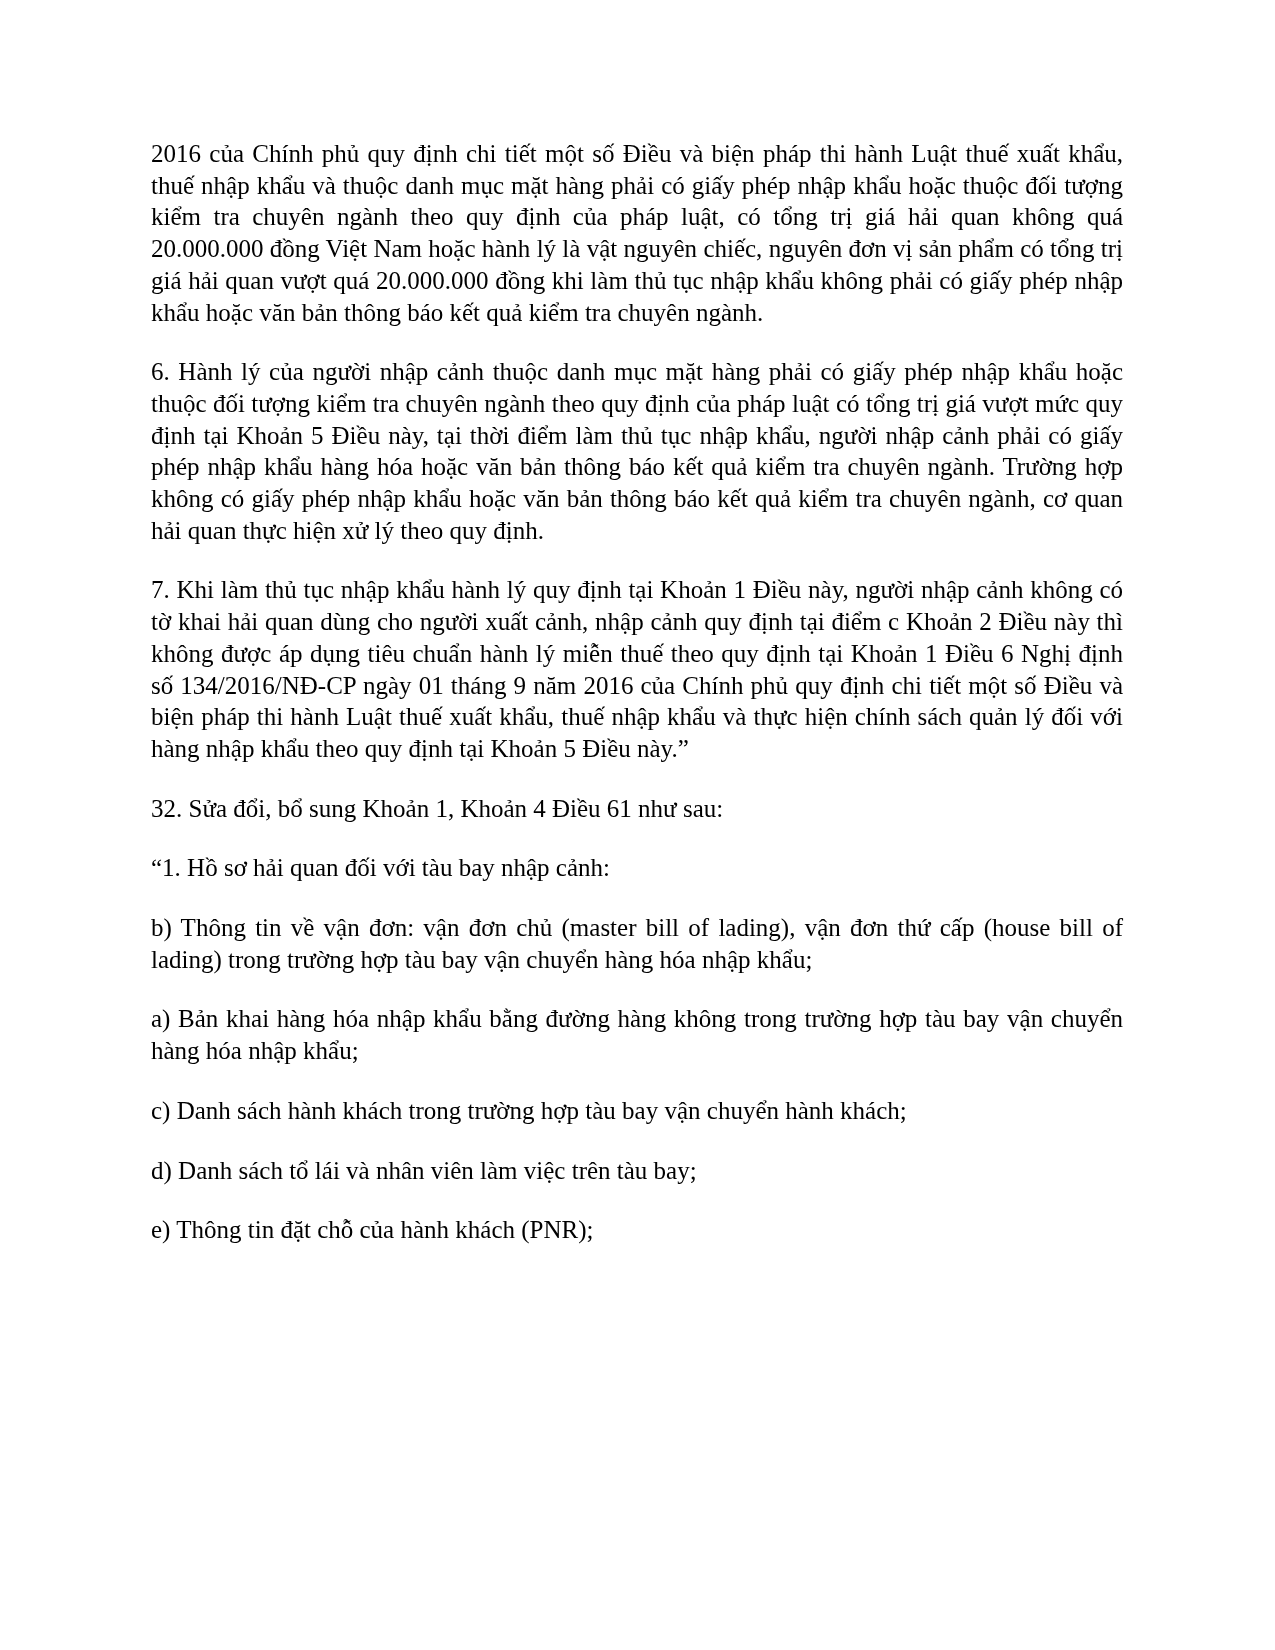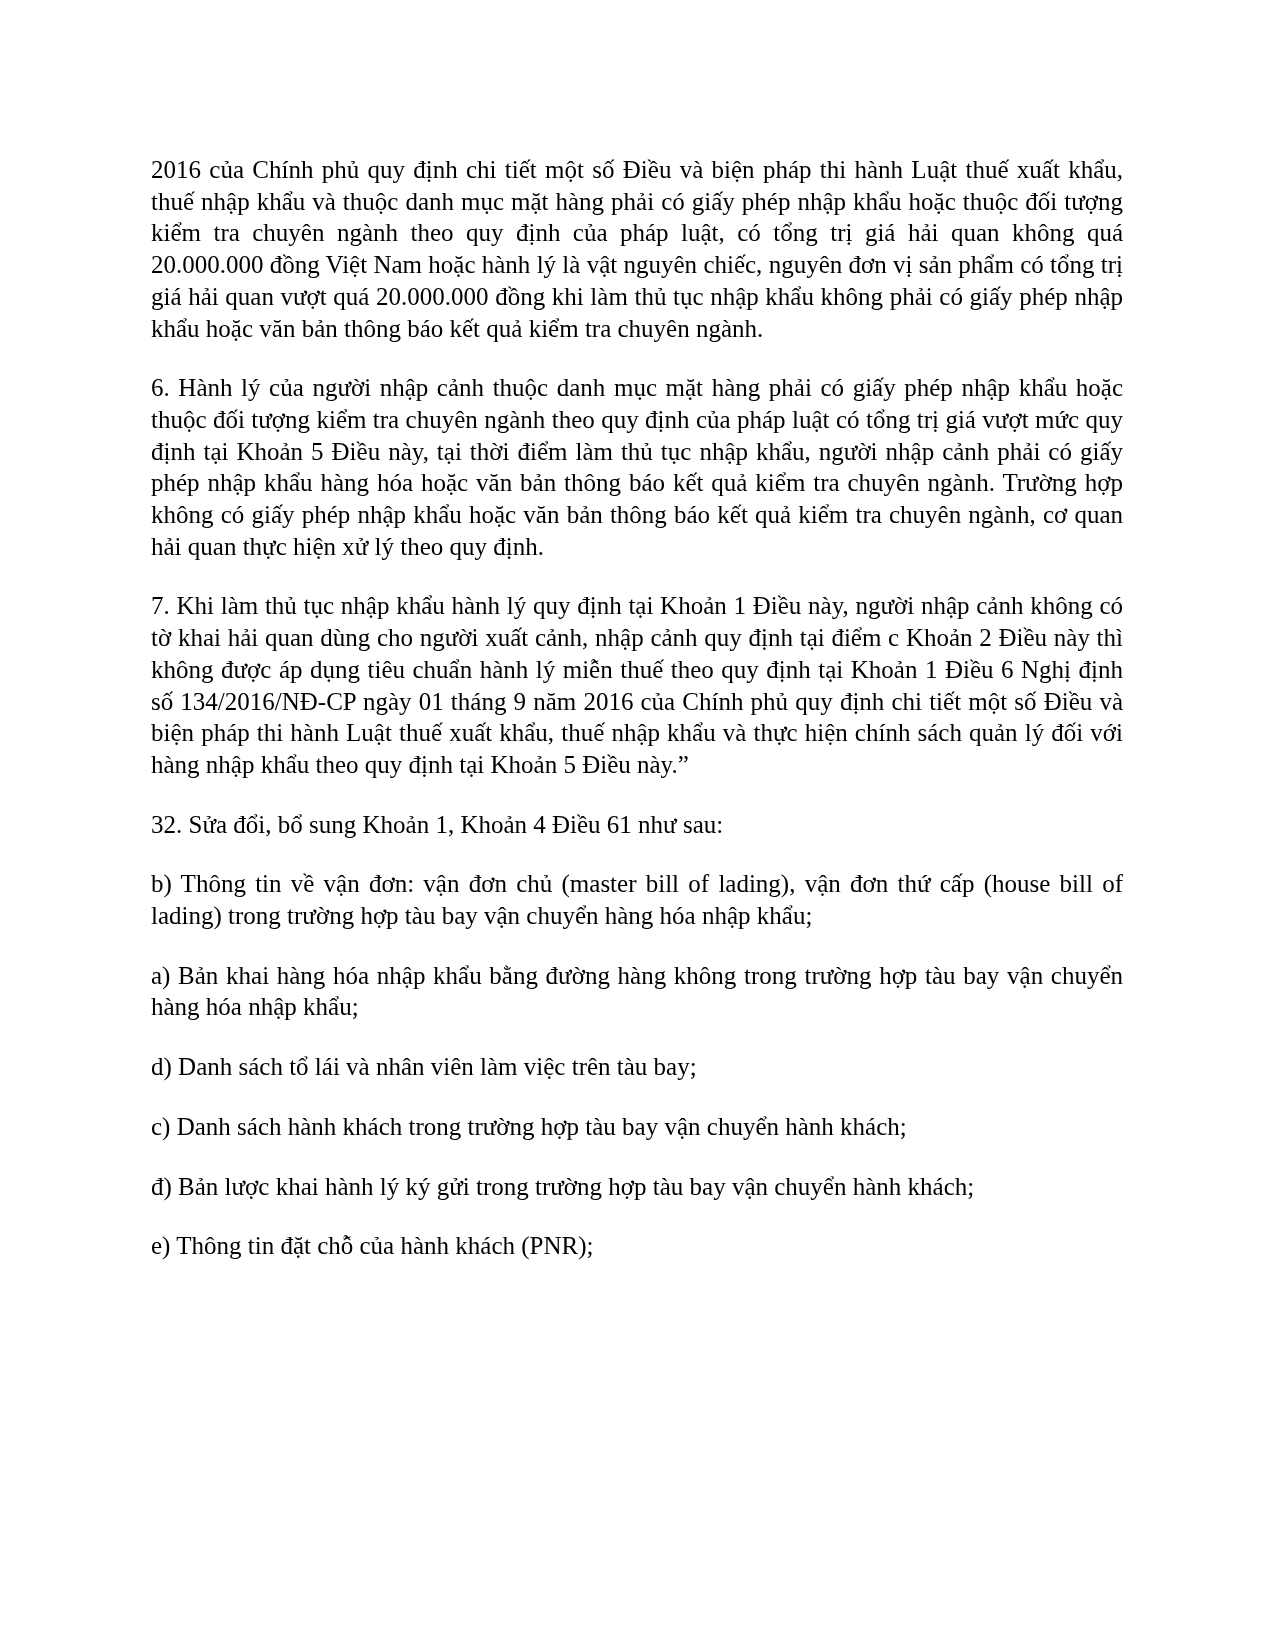--- a/index.html
+++ b/index.html
@@ -14,32 +14,32 @@
     background: #ffffff;
     box-sizing: border-box;
     padding: 138px 152px 0 151px;
     font-family: "Liberation Serif", "DejaVu Serif", serif;
     font-size: 25px;
     line-height: 31.7px;
     color: #000000;
     overflow: hidden;
   }
   .page p {
-    margin: 16px 0 28px 0;
+    margin: 0 0 28px 0;
     text-align: justify;
     font-family: Liberation Serif, serif;
   }
 </style>
 </head>
 <body>
 
 <div class="page">
   <p>2016 của Chính phủ quy định chi tiết một số Điều và biện pháp thi hành Luật thuế xuất khẩu, thuế nhập khẩu và thuộc danh mục mặt hàng phải có giấy phép nhập khẩu hoặc thuộc đối tượng kiểm tra chuyên ngành theo quy định của pháp luật, có tổng trị giá hải quan không quá 20.000.000 đồng Việt Nam hoặc hành lý là vật nguyên chiếc, nguyên đơn vị sản phẩm có tổng trị giá hải quan vượt quá 20.000.000 đồng khi làm thủ tục nhập khẩu không phải có giấy phép nhập khẩu hoặc văn bản thông báo kết quả kiểm tra chuyên ngành.</p>
   <p>6. Hành lý của người nhập cảnh thuộc danh mục mặt hàng phải có giấy phép nhập khẩu hoặc thuộc đối tượng kiểm tra chuyên ngành theo quy định của pháp luật có tổng trị giá vượt mức quy định tại Khoản 5 Điều này, tại thời điểm làm thủ tục nhập khẩu, người nhập cảnh phải có giấy phép nhập khẩu hàng hóa hoặc văn bản thông báo kết quả kiểm tra chuyên ngành. Trường hợp không có giấy phép nhập khẩu hoặc văn bản thông báo kết quả kiểm tra chuyên ngành, cơ quan hải quan thực hiện xử lý theo quy định.</p>
   <p>7. Khi làm thủ tục nhập khẩu hành lý quy định tại Khoản 1 Điều này, người nhập cảnh không có tờ khai hải quan dùng cho người xuất cảnh, nhập cảnh quy định tại điểm c Khoản 2 Điều này thì không được áp dụng tiêu chuẩn hành lý miễn thuế theo quy định tại Khoản 1 Điều 6 Nghị định số 134/2016/NĐ-CP ngày 01 tháng 9 năm 2016 của Chính phủ quy định chi tiết một số Điều và biện pháp thi hành Luật thuế xuất khẩu, thuế nhập khẩu và thực hiện chính sách quản lý đối với hàng nhập khẩu theo quy định tại Khoản 5 Điều này.”</p>
   <p>32. Sửa đổi, bổ sung Khoản 1, Khoản 4 Điều 61 như sau:</p>
+  <p>“1. Hồ sơ hải quan đối với tàu bay nhập cảnh:</p>
   <p>b) Thông tin về vận đơn: vận đơn chủ (master bill of lading), vận đơn thứ cấp (house bill of lading) trong trường hợp tàu bay vận chuyển hàng hóa nhập khẩu;</p>
   <p>a) Bản khai hàng hóa nhập khẩu bằng đường hàng không trong trường hợp tàu bay vận chuyển hàng hóa nhập khẩu;</p>
+  <p>c) Danh sách hành khách trong trường hợp tàu bay vận chuyển hành khách;</p>
   <p>d) Danh sách tổ lái và nhân viên làm việc trên tàu bay;</p>
-  <p>c) Danh sách hành khách trong trường hợp tàu bay vận chuyển hành khách;</p>
-  <p>đ) Bản lược khai hành lý ký gửi trong trường hợp tàu bay vận chuyển hành khách;</p>
   <p>e) Thông tin đặt chỗ của hành khách (PNR);</p>
 </div>
 
 </body></html>

